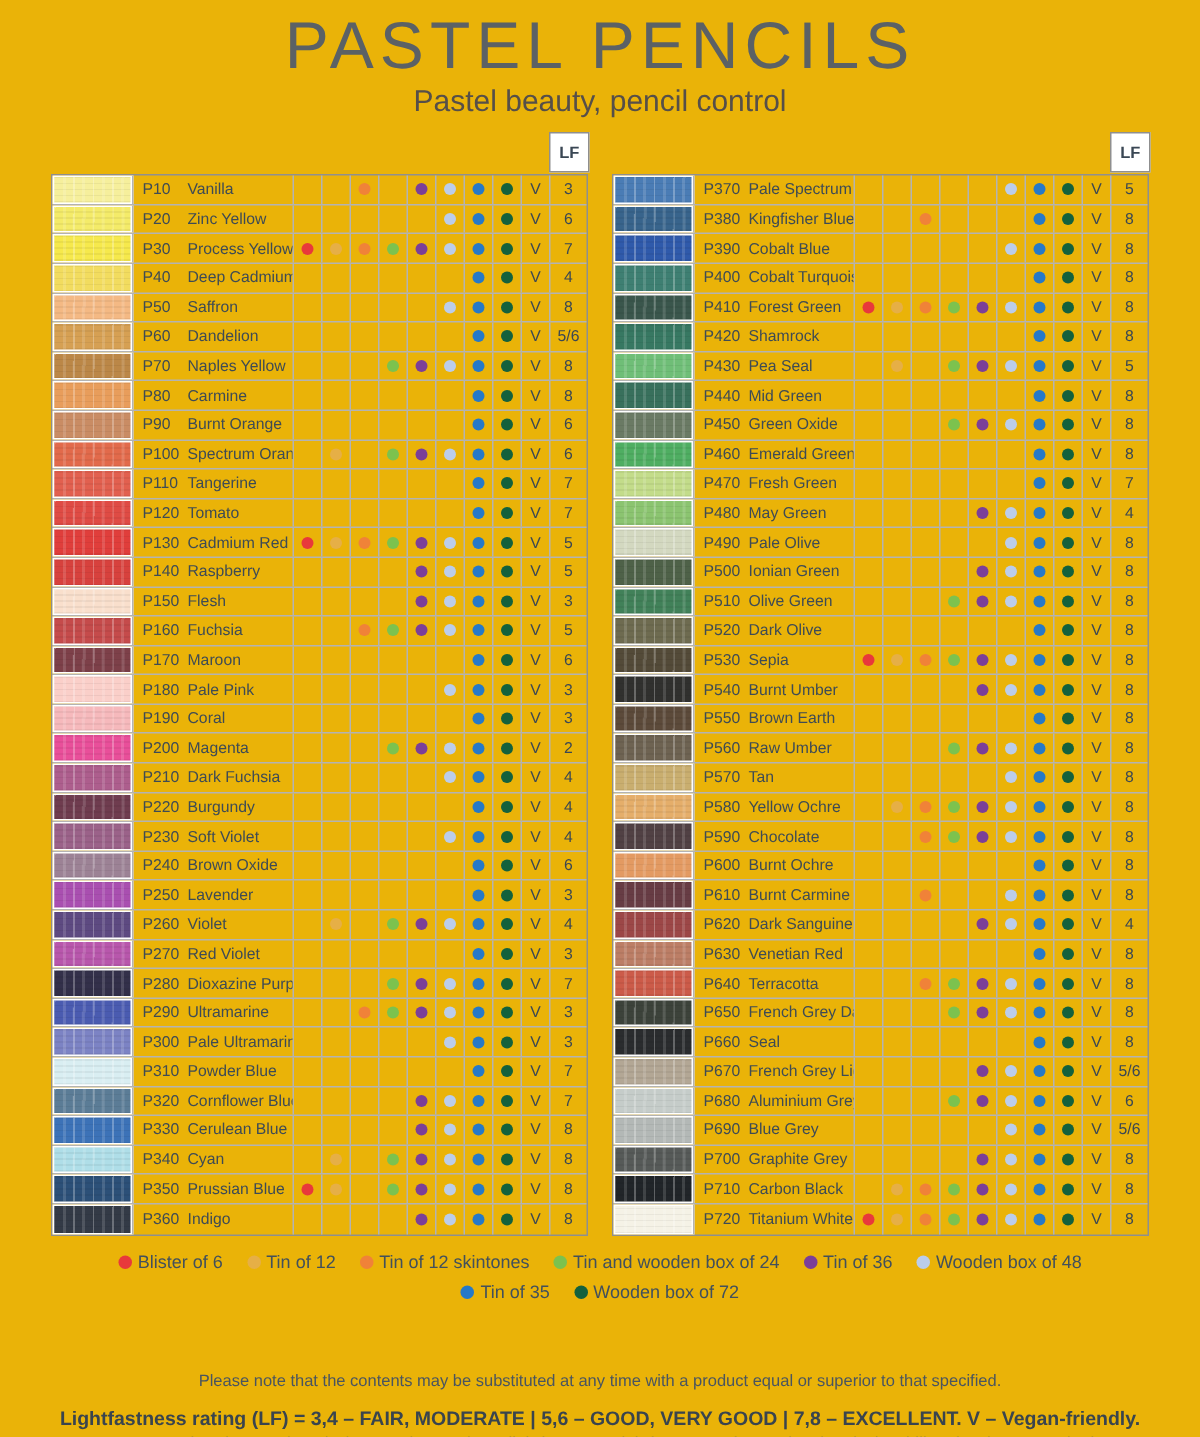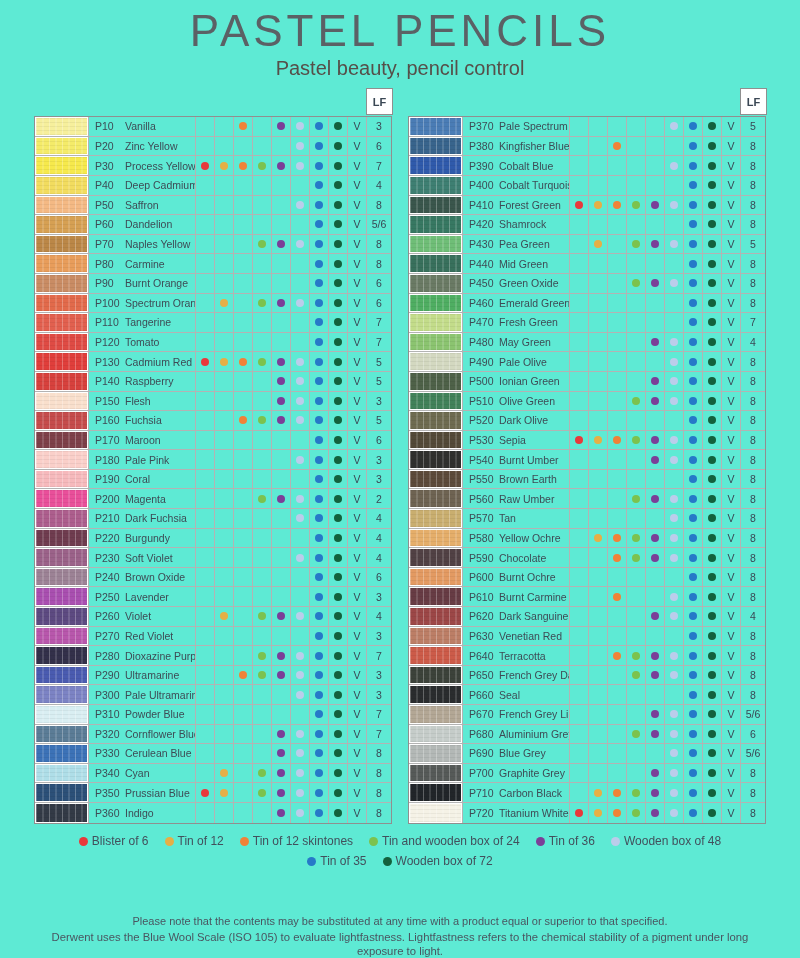--- a/index.html
+++ b/index.html
@@ -1,16 +1,16 @@
 <!DOCTYPE html>
 <html><head>
 <meta charset="utf-8">
 <style>
   html,body{margin:0;padding:0;background:#fff;}
-  .page{width:800px;height:958px;background:#5eead4;position:relative;
+  .page{width:800px;height:958px;background:#eab308;position:relative;
         font-family:"Liberation Sans", sans-serif;overflow:hidden;}
   .title{text-align:center;padding-top:8px;font-size:44px;line-height:1.05;
          color:#5B6165;letter-spacing:4px;font-weight:400;}
   .subtitle{text-align:center;font-size:20px;color:#564F49;margin-top:3px;}
   .tables{display:flex;gap:16px;margin:36px 34px 0;}
   .tablewrap{position:relative;flex:1;}
   .lfbox{position:absolute;top:-28px;right:-1px;width:25px;height:25px;
          border:1px solid #8f8f8f;display:flex;align-items:center;justify-content:center;
          font-weight:bold;font-size:11px;color:#3A4754;background:#fff;}
   .table{border:1px solid #8f8f8f;}
@@ -1171,21 +1171,21 @@
             </div>
             <div class="cell vcell">V</div>
             <div class="cell lfcell">8</div>
           </div>
           <div class="row">
             <div class="cell swatch">
               <div class="swatch-inner" style="background-color: rgb(111, 190, 119);"></div>
             </div>
             <div class="cell label">
               <span class="code">P430</span>
-              <span class="name">Pea Green</span>
+              <span class="name">Pea Seal</span>
             </div>
             <div class="cell dotcell"></div>
             <div class="cell dotcell">
               <span class="dot" style="background-color: rgb(230, 175, 70);"></span>
             </div>
             <div class="cell dotcell"></div>
             <div class="cell dotcell">
               <span class="dot" style="background-color: rgb(124, 194, 78);"></span>
             </div>
             <div class="cell dotcell">
@@ -2021,15 +2021,16 @@
     <div class="legend-line"><span class="legend-item">
           <span class="legend-dot" style="background-color: rgb(38, 121, 200);"></span>
           <span>Tin of 35</span>
         </span><span class="legend-item">
           <span class="legend-dot" style="background-color: rgb(19, 97, 61);"></span>
           <span>Wooden box of 72</span>
         </span></div>
   </div>
 
   <div class="note">Please note that the contents may be substituted at any time with a product equal or superior to that specified.</div>
+  <div class="rating">Lightfastness rating (LF) = 3,4 – FAIR, MODERATE | 5,6 – GOOD, VERY GOOD | 7,8 – EXCELLENT. V – Vegan-friendly.</div>
   <div class="desc">Derwent uses the Blue Wool Scale (ISO 105) to evaluate lightfastness. Lightfastness refers to the chemical stability of a pigment under long exposure to light.</div>
 
 </div>
 
 </body></html>

